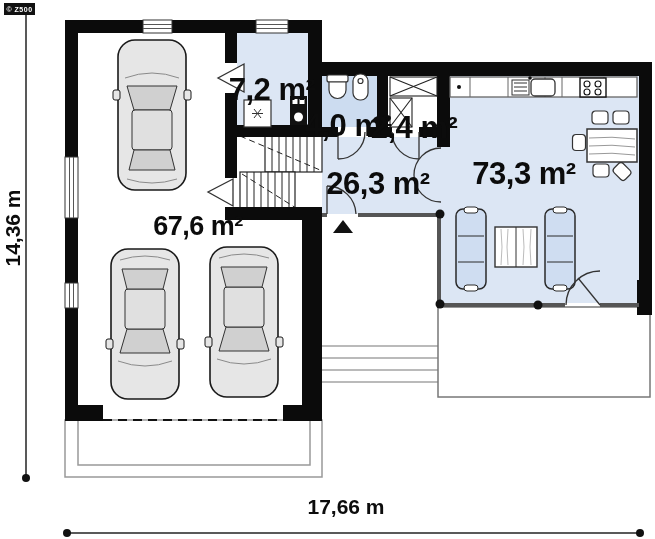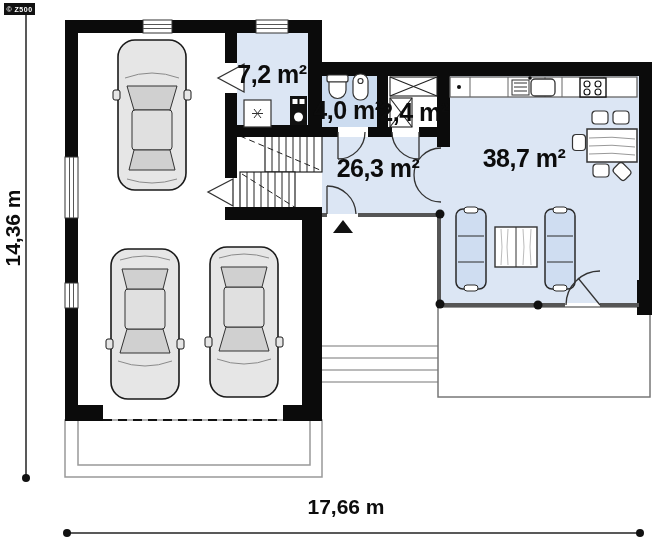--- a/index.html
+++ b/index.html
@@ -5,21 +5,21 @@
   html,body{margin:0;padding:0;background:#ffffff;}
   #canvas{
     position:relative;width:655px;height:539px;background:#ffffff;overflow:hidden;
     font-family:"Liberation Sans", sans-serif;
   }
   #drawing{position:absolute;left:0;top:0;}
   .lbl{
     position:absolute;transform:translate(-50%,-50%);
     font-weight:700;color:#0c0c0c;white-space:nowrap;letter-spacing:-0.5px;
   }
-  .area{font-size:25px;}
+  .area{font-size:31px;margin-top:16px;}
   .area-big{font-size:27px;}
   .dim{font-size:21px;letter-spacing:0;}
   .dim-v{transform:translate(-50%,-50%) rotate(-90deg);}
   .badge{
     position:absolute;left:4px;top:3px;width:31px;height:12px;background:#111;
     color:#fff;font-size:7px;font-weight:700;display:flex;align-items:center;
     justify-content:center;letter-spacing:0.5px;
   }
 </style>
 </head>
@@ -274,22 +274,23 @@
     <circle cx="26" cy="9" r="4" stroke="none"></circle>
     <circle cx="26" cy="478" r="4" stroke="none"></circle>
     <line x1="67" y1="533" x2="640" y2="533"></line>
     <circle cx="67" cy="533" r="4" stroke="none"></circle>
     <circle cx="640" cy="533" r="4" stroke="none"></circle>
   </g>
 </svg>
 
 <div class="badge">© Z500</div>
 
+<div class="lbl area-big" style="left:198px;top:226px;">67,6 m²</div>
 <div class="lbl area" style="left:272px;top:74px;">7,2 m²</div>
 <div class="lbl area" style="left:348px;top:110px;">4,0 m²</div>
 <div class="lbl area" style="left:414px;top:112px;">2,4 m²</div>
 <div class="lbl area" style="left:378px;top:168px;">26,3 m²</div>
-<div class="lbl area" style="left:524px;top:158px;">38,7 m²</div>
+<div class="lbl area" style="left:524px;top:158px;">73,3 m²</div>
 
 <div class="lbl dim dim-v" style="left:13px;top:228px;">14,36 m</div>
 <div class="lbl dim" style="left:346px;top:507px;">17,66 m</div>
 
 </div>
 
 </body></html>

